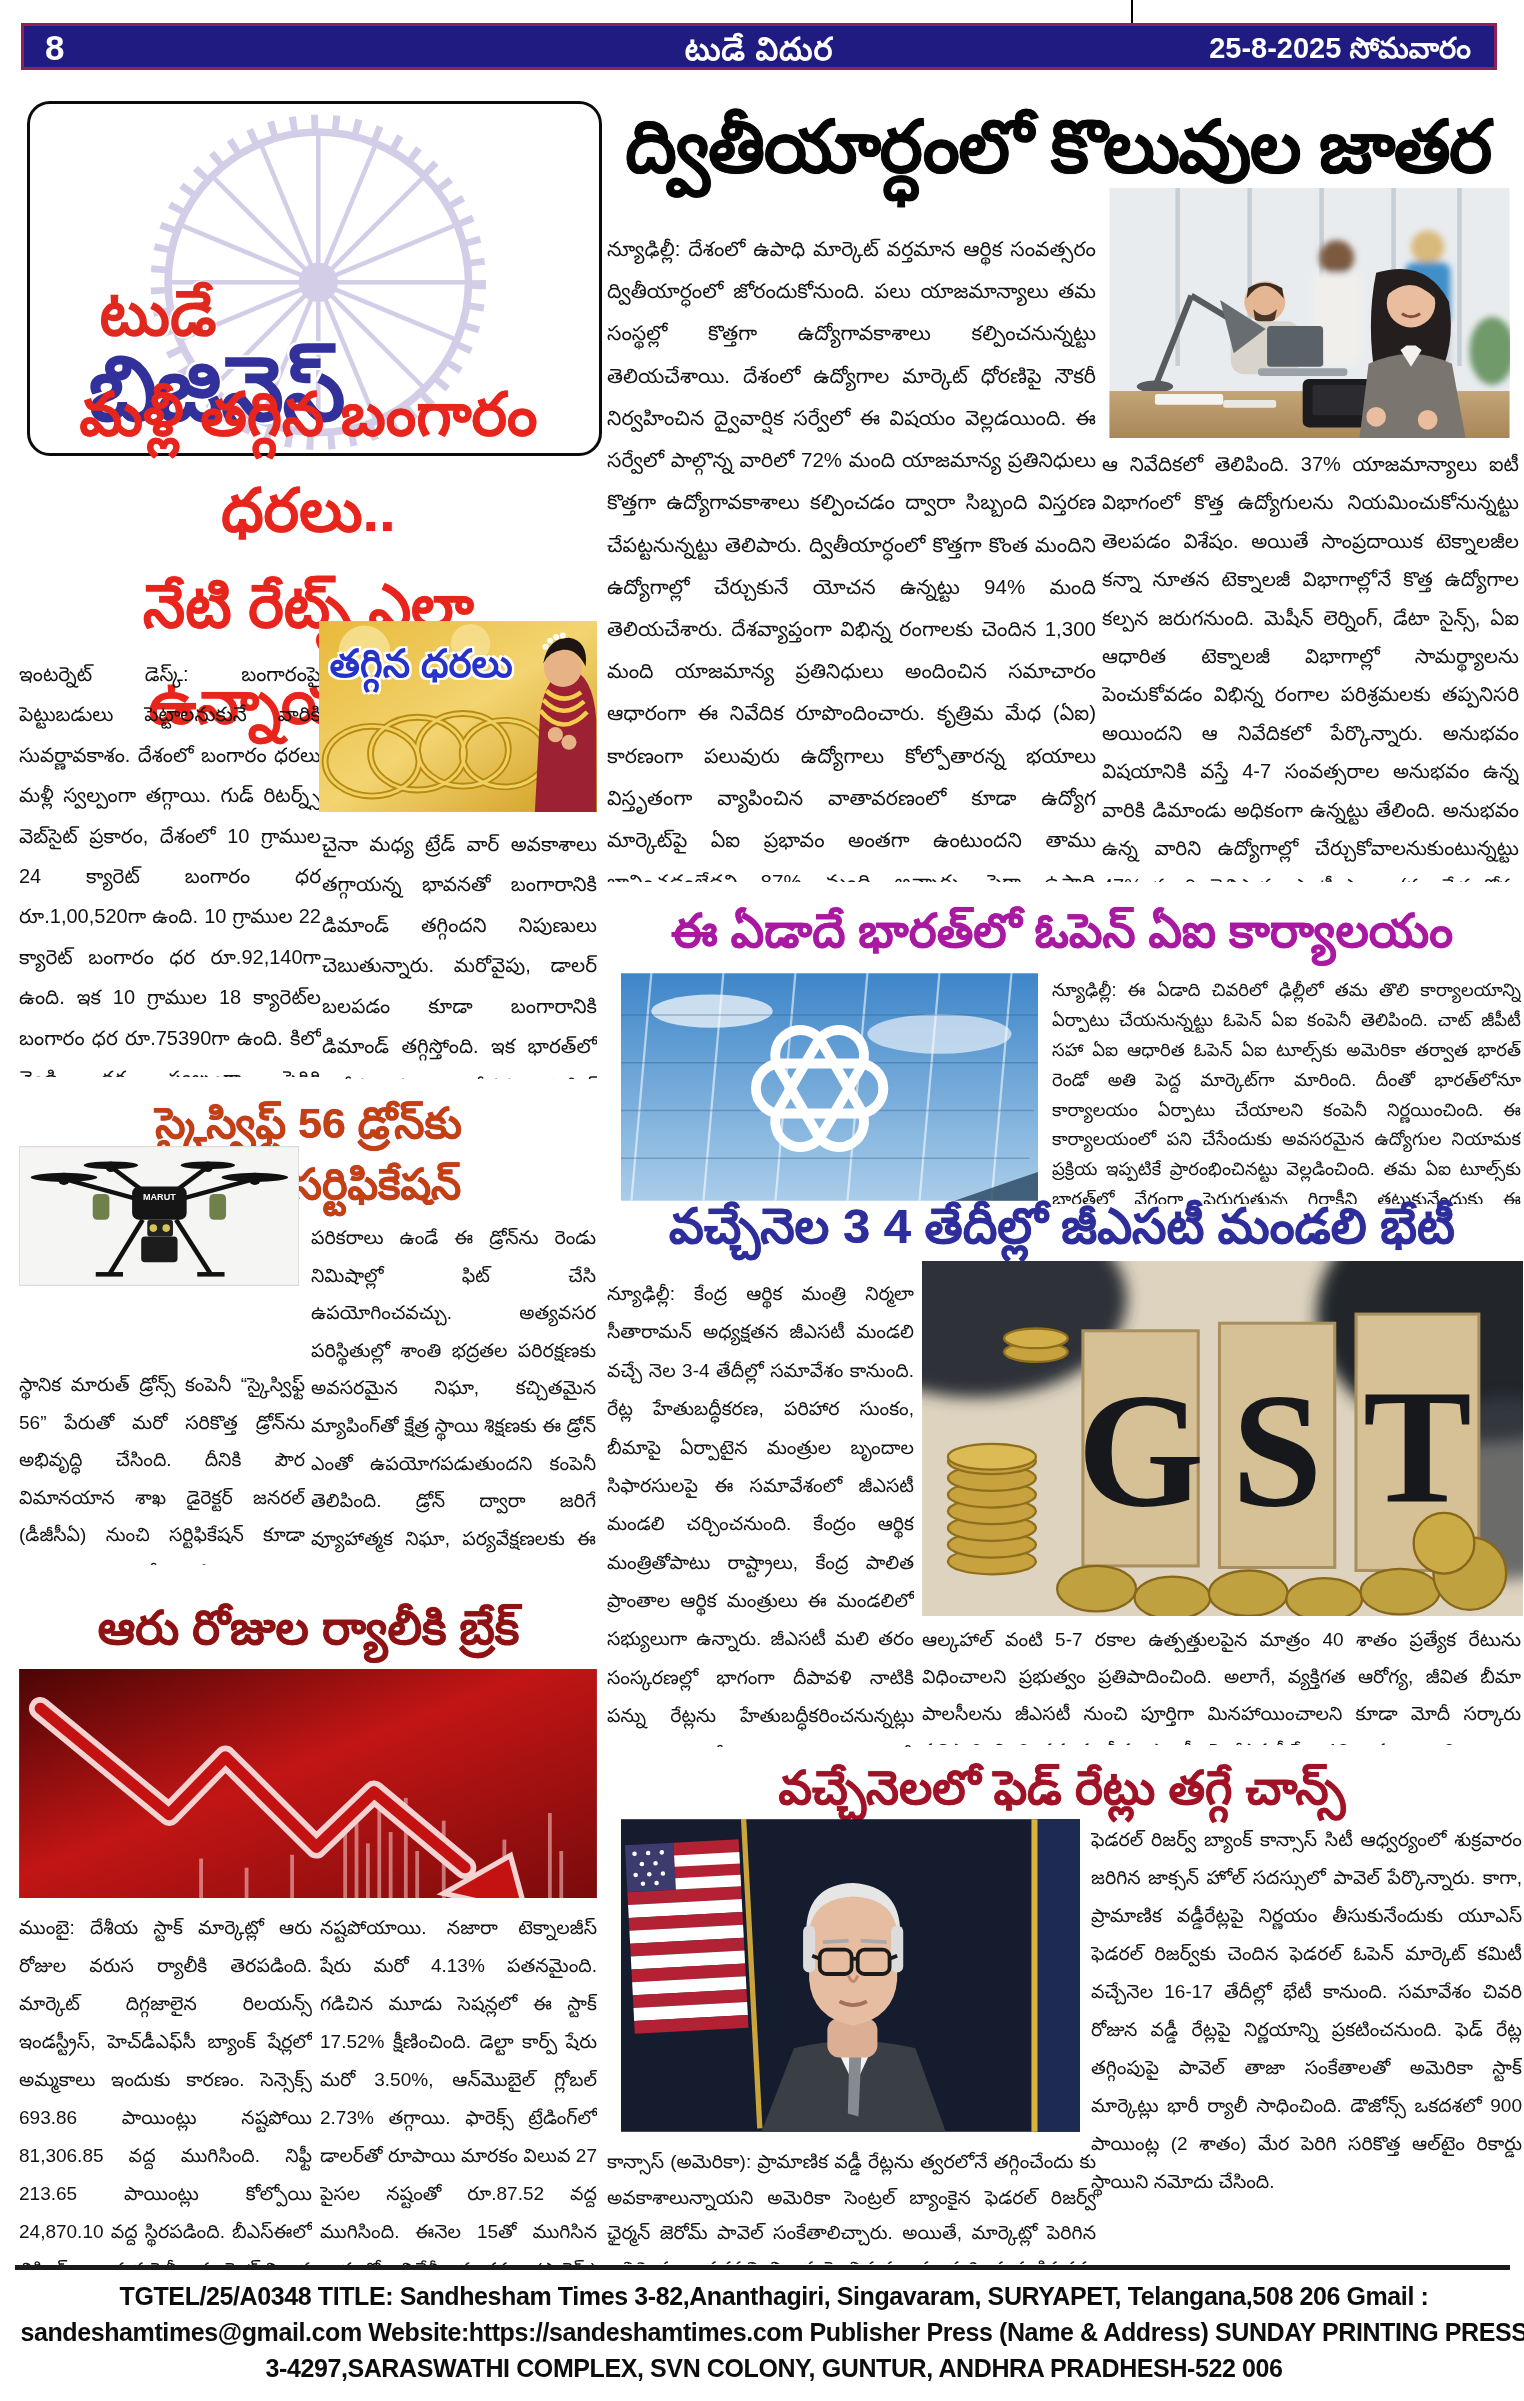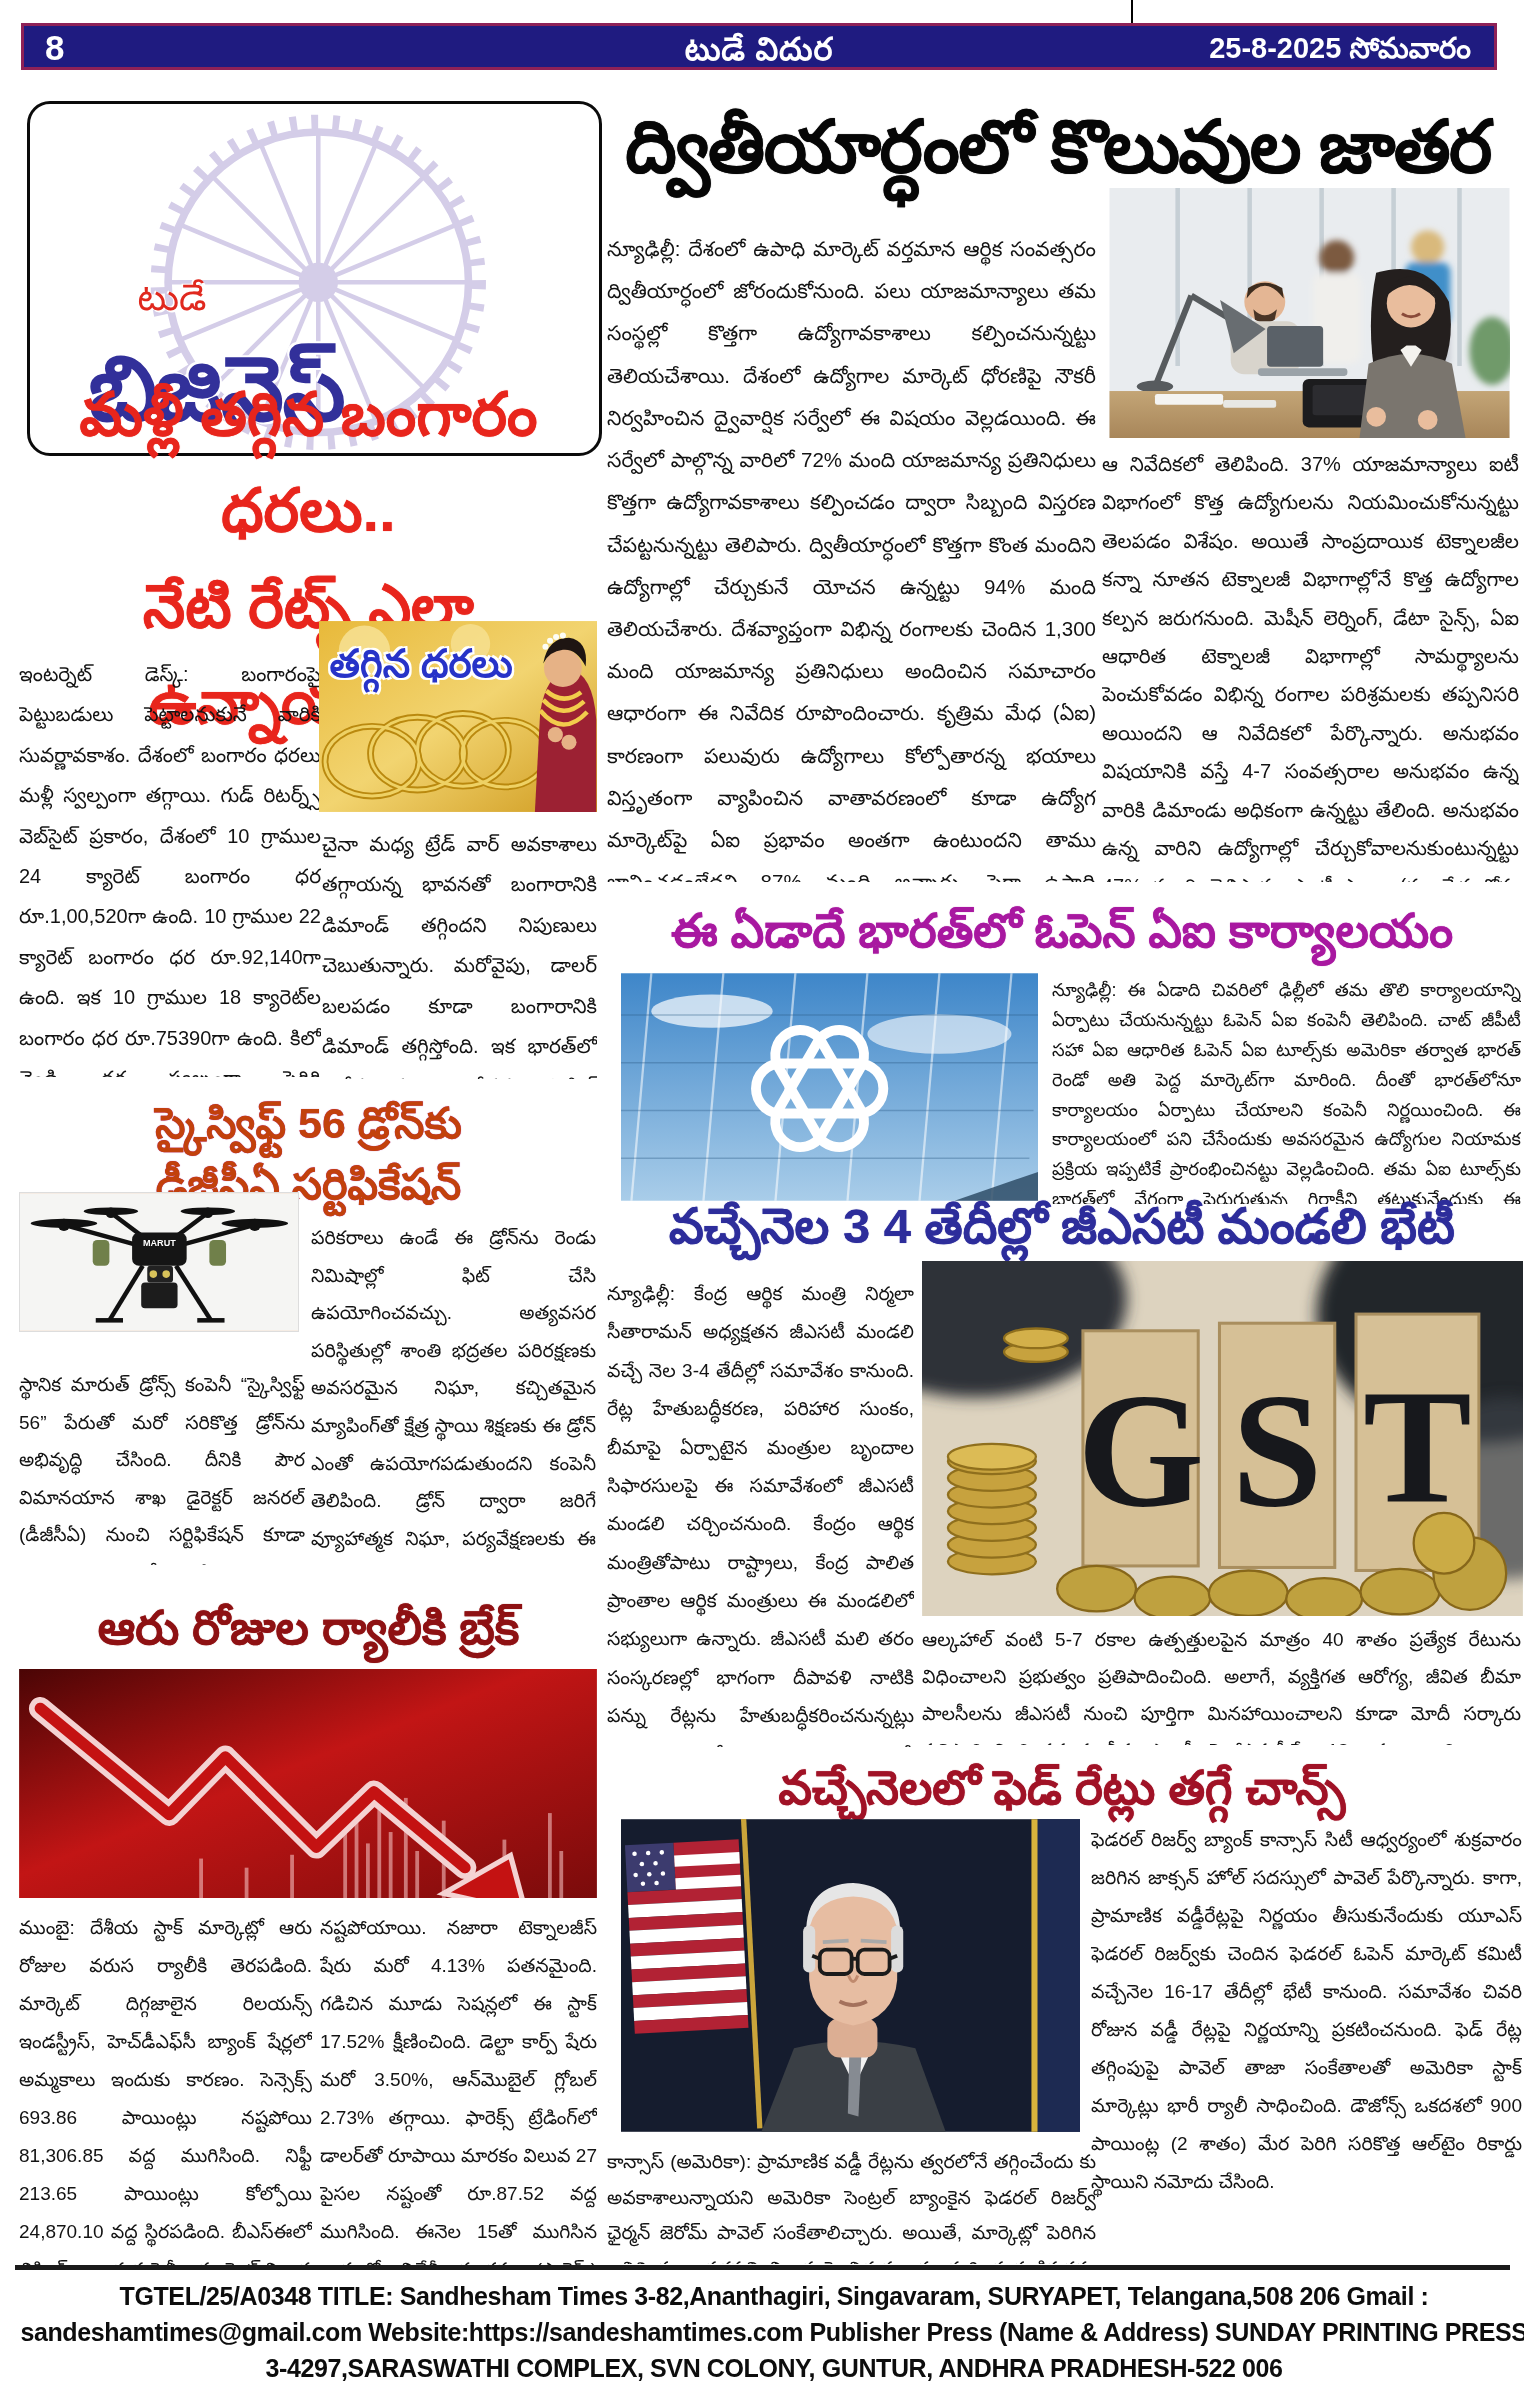--- a/index.html
+++ b/index.html
@@ -14,22 +14,22 @@
   .header-bar{left:21px;top:23px;width:1476px;height:47px;background:#1f1b80;
               border:3px solid #8e2157;box-sizing:border-box;}
   .header-bar .pnum{position:absolute;left:21px;top:1.5px;color:#fff;font-size:35px;font-weight:900;}
   .header-bar .mast{position:absolute;left:0;right:0;top:4.6px;text-align:center;color:#fff;
                     font-size:32px;font-weight:900;letter-spacing:0.8px;}
   .header-bar .hdate{position:absolute;right:23px;top:6px;color:#fff;font-size:29px;font-weight:900;}
 
   
   .logo-box{left:26.6px;top:101px;width:569px;height:349px;border:3.8px solid #0b0b0b;
             border-radius:23px;background:#fff;overflow:hidden;}
-  .logo-top{position:absolute;left:70px;top:173px;color:#e0281e;font-size:37px;font-weight:400;
-            text-shadow:1.5px 1.5px 0 #fff,-1.5px -1.5px 0 #fff;margin-left:38px;}
+  .logo-top{position:absolute;left:70px;top:173px;color:#e0281e;font-size:63px;font-weight:700;
+            text-shadow:1.5px 1.5px 0 #fff,-1.5px -1.5px 0 #fff;}
   .logo-bottom{position:absolute;left:59px;top:234px;color:#32309a;font-size:90px;font-weight:900;
             letter-spacing:-1.5px;text-shadow:2.3px 2.3px 0 #fff,-2.3px -2.3px 0 #fff;}
 
   
   .hl{display:flex;align-items:center;justify-content:center;text-align:center;font-weight:900;line-height:1.0;}
   .hl-main{left:603px;top:72px;width:910px;height:148px;font-size:73px;color:#060606;letter-spacing:-1.5px;
            text-shadow:0 0 0.8px #000;}
   .hl-gold{left:23px;top:476px;width:571px;height:165px;font-size:60px;color:#e8251c;line-height:1.6;
            text-shadow:0 0 0.8px #e8251c;flex-direction:column;}
   .hl-drone{left:23px;top:1091px;width:571px;height:125px;font-size:43px;color:#c2410c;line-height:1.4;
@@ -54,21 +54,21 @@
   .gst-c2{left:922px;top:1622px;width:599px;height:123px;font-size:19px;line-height:1.94;}
   .fed-c2{left:1091px;top:1821px;width:431px;height:445px;font-size:19px;line-height:2.0;}
   .fed-cap{left:607px;top:2144px;width:489px;height:120px;font-size:19px;line-height:1.88;}
 
   
   .imgbox{position:absolute;overflow:hidden;}
   .jobs-photo{left:1109px;top:188px;width:401px;height:250px;}
   .gold-img{left:319px;top:621px;width:278px;height:191px;}
   .gold-overlay{position:absolute;left:10.6px;top:21px;color:#2733c8;font-size:39px;font-weight:900;
       text-shadow:2.3px 2.3px 0 #fff,-2.3px -2.3px 0 #fff,2.3px -2.3px 0 #fff,-2.3px 2.3px 0 #fff;}
-  .drone-img{left:19px;top:1192px;width:278px;height:138px;background:#f97316;border:0.8px solid #ddd;text-align:center;}
+  .drone-img{left:19px;top:1146px;width:278px;height:138px;background:#f97316;border:0.8px solid #ddd;text-align:center;}
   .rally-img{left:19px;top:1669px;width:578px;height:229px;}
   .openai-img{left:621px;top:973px;width:417px;height:228px;}
   .gst-img{left:922px;top:1261px;width:601px;height:355px;}
   .fed-img{left:621px;top:1819px;width:459px;height:313px;}
 
   
   .divider{left:15px;top:2265px;width:1495px;height:0;border-top:5.3px solid #1b1b1b;}
   .footer{left:12px;top:2278px;width:1524px;text-align:center;font-size:25px;font-weight:700;
           line-height:1.44;color:#0d0d0d;letter-spacing:-0.4px;}
   svg{display:block;}

